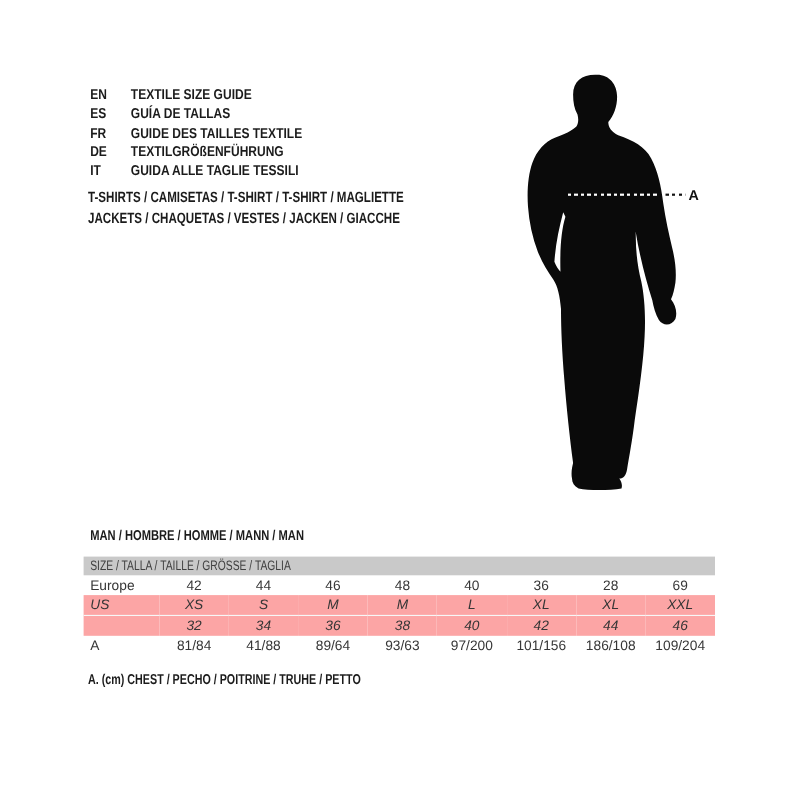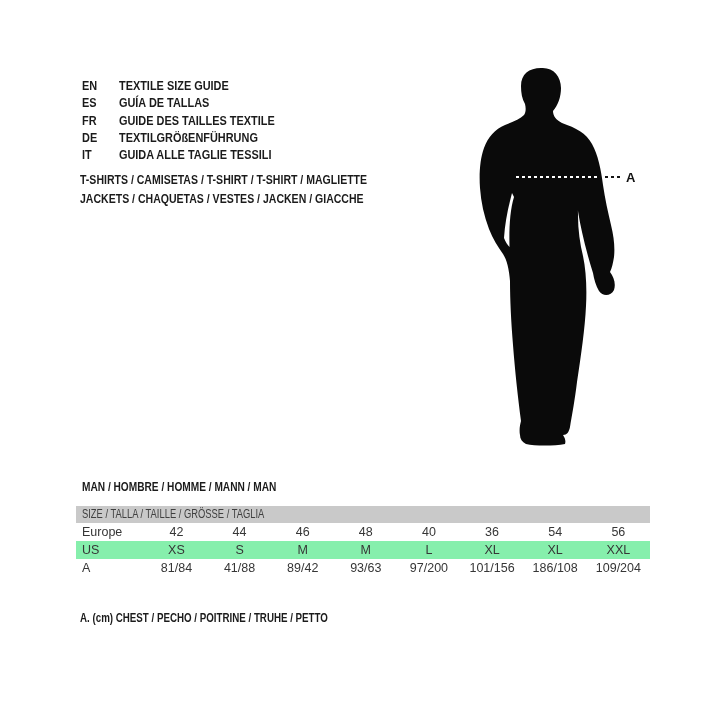--- a/index.html
+++ b/index.html
@@ -36,21 +36,21 @@
                  color:#1b1b1b;white-space:nowrap;}
 
   
   .table-wrap{position:absolute;left:76px;top:506px;width:574px;}
   .thead{height:17px;line-height:17px;background:#c9c9c9;color:#404040;
          font-size:12.5px;padding-left:6px;white-space:nowrap;}
   table.sizes{border-collapse:collapse;width:574px;table-layout:fixed;
               font-size:12.5px;color:#363636;}
   table.sizes td{height:18px;line-height:18px;text-align:center;padding:0;font-weight:400;}
   table.sizes td.lbl{text-align:left;padding-left:6px;}
-  tr.shaded{background:#86efac;}
+  tr.shaded{background:#fca5a5;font-style:italic;}
   tr.shaded.second{border-top:1px solid #f7f7f7;}
 
   
   .footnote{position:absolute;left:80px;top:610px;font-size:13px;font-weight:700;
             color:#1b1b1b;white-space:nowrap;}
 </style>
 </head>
 <body>
 
 <div class="canvas">
@@ -152,39 +152,50 @@
       </colgroup>
       <tbody>
           <tr>
         <td class="lbl">Europe</td>
         <td>42</td>
         <td>44</td>
         <td>46</td>
         <td>48</td>
         <td>40</td>
         <td>36</td>
-        <td>54</td>
-        <td>56</td>
+        <td>28</td>
+        <td>69</td>
       </tr>
       <tr class="shaded">
         <td class="lbl">US</td>
         <td>XS</td>
         <td>S</td>
         <td>M</td>
         <td>M</td>
         <td>L</td>
         <td>XL</td>
         <td>XL</td>
         <td>XXL</td>
       </tr>
+      <tr class="shaded second">
+        <td class="lbl"></td>
+        <td>32</td>
+        <td>34</td>
+        <td>36</td>
+        <td>38</td>
+        <td>40</td>
+        <td>42</td>
+        <td>44</td>
+        <td>46</td>
+      </tr>
       <tr>
         <td class="lbl">A</td>
         <td>81/84</td>
         <td>41/88</td>
-        <td>89/42</td>
+        <td>89/64</td>
         <td>93/63</td>
         <td>97/200</td>
         <td>101/156</td>
         <td>186/108</td>
         <td>109/204</td>
       </tr>
     </tbody>
       </table>
   </div>
 

